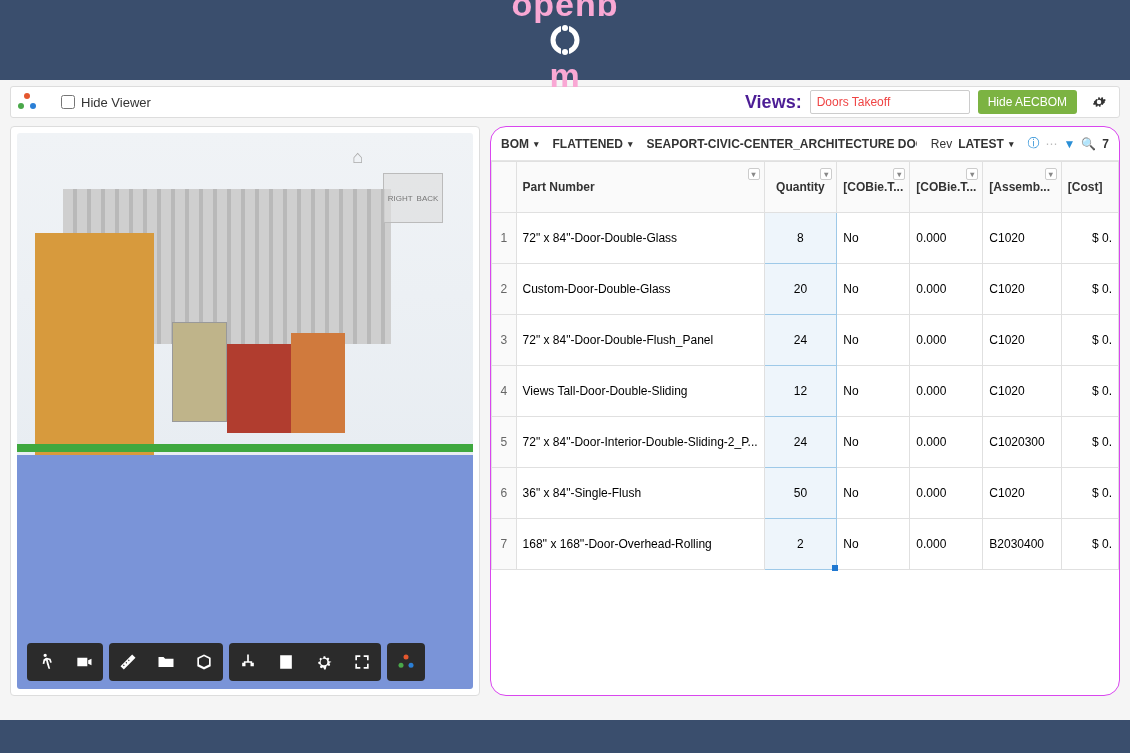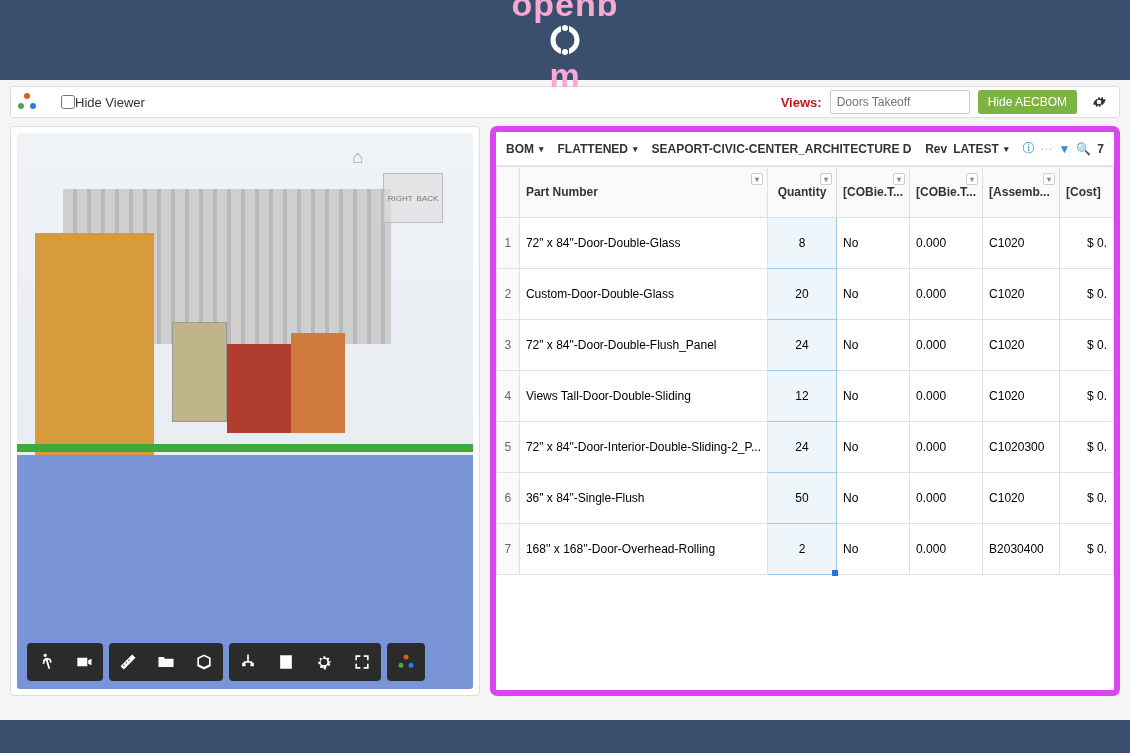--- a/index.html
+++ b/index.html
@@ -5,46 +5,46 @@
 * { box-sizing: border-box; margin: 0; padding: 0; }
 body { font-family: Arial, Helvetica, sans-serif; background: #3a4e6d; width: 1130px; height: 753px; overflow: hidden; }
 .banner { height: 80px; display: flex; align-items: center; justify-content: center; }
 .banner-logo { color: #f9a8d4; font-size: 34px; font-weight: 600; letter-spacing: 1px; display: flex; align-items: center; flex-direction: column; }
 .banner-logo .ob-icon { display:inline-block; width:32px; height:32px; margin: 0 2px; position:relative; }
 .banner-logo .ob-icon svg { width:32px; height:32px; }
 .app { background: #f5f5f5; margin: 0; height: 640px; padding: 6px 10px; }
 .topbar { display:flex; align-items:center; height:32px; background:#fff; border:1px solid #ddd; border-radius:3px; padding:0 6px; gap:8px; }
 .app-logo { width:20px; height:20px; }
 .email-chip { background:#f2f2f2; color:#333; font-size:12px; padding:4px 8px; border-radius:3px; border:1px solid #ddd; }
-.hide-viewer { display:flex; align-items:center; font-size:13px; color:#333;padding-left:16px; }
+.hide-viewer { display:flex; align-items:center; gap:6px; font-size:13px; color:#333;padding-left:16px; }
 .hide-viewer input { width:14px; height:14px; }
 .spacer { flex:1; }
-.views-label { font-size:13px; font-weight:bold; color:#b91c1c; }
-.views-select { width:140px; height:24px; border:1px solid #ccc; border-radius:2px; font-size:12px; padding:0 6px; color:#737373; background:#fff; }
+.views-label { font-size:18px; font-weight:bold; color:#4c1d95; }
+.views-select { width:160px; height:24px; border:1px solid #ccc; border-radius:2px; font-size:12px; padding:0 6px; color:#ef4444; background:#fff; }
 .hide-aecbom-btn { background:#7cb342; color:#fff; border:none; border-radius:3px; font-size:12px; padding:5px 10px; cursor:pointer; }
 .gear-btn { width:28px; height:24px; display:flex; align-items:center; justify-content:center; cursor:pointer; }
 .main { display:flex; gap:10px; margin-top:8px; height:570px; }
 .viewer-panel { width:470px; background:#fff; border:1px solid #ddd; border-radius:4px; position:relative; overflow:hidden; }
 .viewer-canvas { position:absolute; inset:6px; border-radius:3px; overflow:hidden; }
 .sky { position:absolute; left:0; right:0; top:0; height:58%; background:linear-gradient(#f0f3f6,#e8edf2); }
 .ground { position:absolute; left:0; right:0; bottom:0; height:42%; background:#7a94d8; }
 .grass { position:absolute; left:0; right:0; top:56%; height:8px; background:#3fa83f; }
 .b1 { position:absolute; left:4%; top:18%; width:26%; height:40%; background:#d79a3d; }
 .b2 { position:absolute; left:10%; top:10%; width:72%; height:28%; background:repeating-linear-gradient(90deg,#cfcfcf 0 10px,#b9b9b9 10px 14px); }
 .b3 { position:absolute; left:46%; top:38%; width:14%; height:16%; background:#b13d2f; }
 .b4 { position:absolute; left:60%; top:36%; width:12%; height:18%; background:#d07a3d; }
 .b5 { position:absolute; left:34%; top:34%; width:12%; height:18%; background:#bfb48a; border:1px solid #999; }
 .nav-cube { position:absolute; right:30px; top:40px; width:60px; height:50px; background:rgba(220,220,220,0.6); border:1px solid #bbb; font-size:8px; color:#777; display:flex; align-items:center; justify-content:center; gap:4px; }
 .home-icon { position:absolute; right:110px; top:14px; color:#aaa; font-size:18px; }
 .viewer-toolbar { position:absolute; left:16px; bottom:14px; display:flex; gap:6px; }
 .vt-group { background:#2b2b2b; border-radius:4px; display:flex; }
 .vt-btn { width:38px; height:38px; display:flex; align-items:center; justify-content:center; color:#fff; cursor:pointer; }
 .vt-btn svg { width:20px; height:20px; fill:#fff; }
 .vt-btn.color svg { fill:none; }
-.bom-panel { flex:1; background:#fff; border:6px solid #d946ef; border-radius:7px; display:flex; flex-direction:column; overflow:hidden; }
+.bom-panel { flex:1; background:#fff; border:1px solid #d946ef; border-radius:16px; display:flex; flex-direction:column; overflow:hidden; }
 .bom-header { display:flex; align-items:center; height:34px; border-bottom:1px solid #e5e5e5; padding:0 10px; gap:14px; font-size:12px; color:#333; }
 .bom-header .dd { font-weight:bold; cursor:pointer; display:flex; align-items:center; gap:3px; }
 .bom-header .title-dd { font-weight:bold; font-size:12px; max-width:280px; overflow:hidden; text-overflow:ellipsis; white-space:nowrap; }
 .caret { font-size:9px; margin-left:2px; }
 .bom-header .rev { margin-left:auto; display:flex; align-items:center; gap:6px; }
 .bom-header .icons { display:flex; align-items:center; gap:6px; color:#888; }
 .bom-header .icons .info { color:#2a8fd6; }
 .bom-header .icons .filter { color:#2a8fd6; }
 .table-wrap { flex:1; overflow:auto; font-size:12px; }
 table { border-collapse:collapse; width:100%; }
@@ -190,21 +190,21 @@
             <span class="caret">▾</span>
           </span>
         <span class="dd">
             <span>FLATTENED</span>
             <span class="caret">▾</span>
           </span>
         <span class="dd title-dd">
             <span>SEAPORT-CIVIC-CENTER_ARCHITECTURE DOORS TAKEOFF</span>
           </span>
         <div class="rev">
-          <span style="font-weight:700">Rev</span>
+          <span style="font-weight:400">Rev</span>
           <span class="dd">
               <span>LATEST</span>
               <span class="caret">▾</span>
             </span>
         </div>
         <div class="icons">
           <span class="info">ⓘ</span>
           <span style="color:#bbb">⋯</span>
           <span class="filter">▼</span>
           <span>🔍</span>

